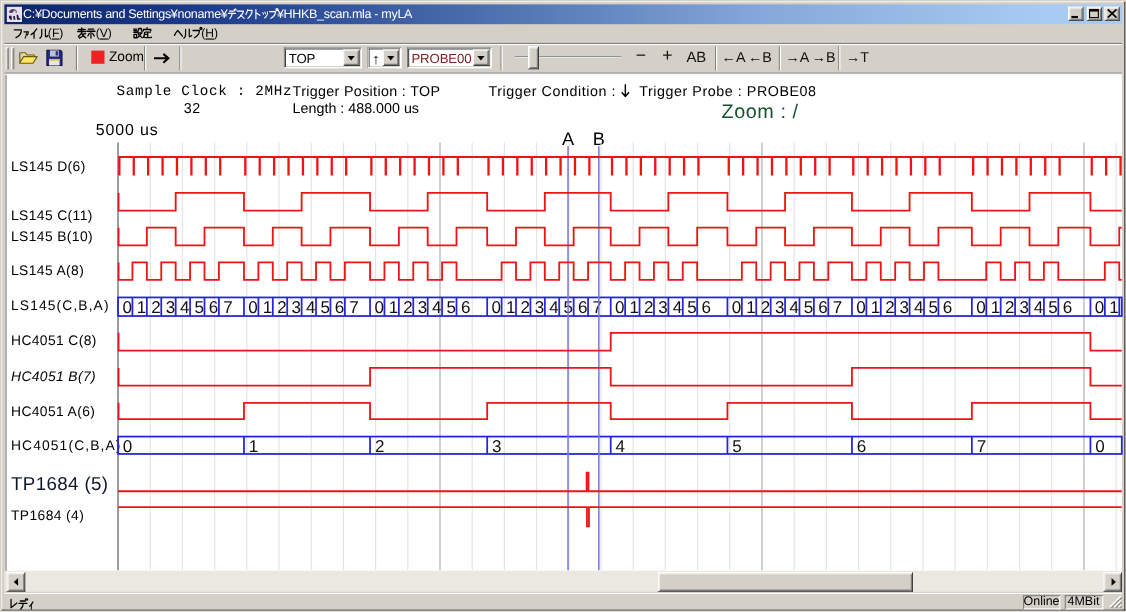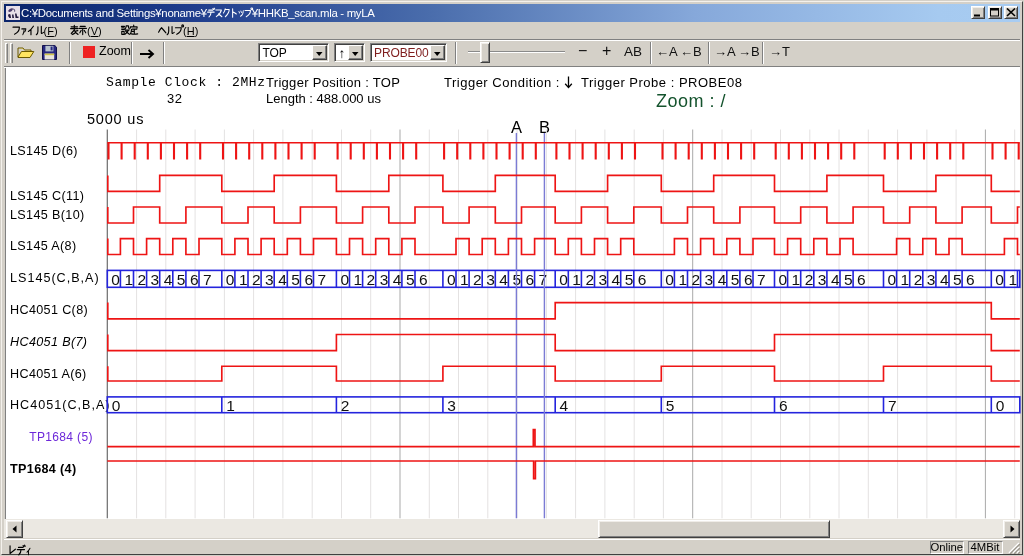--- a/index.html
+++ b/index.html
@@ -197,22 +197,22 @@
 <div style="position:absolute;left:537.4px;top:118px;width:14px;height:16px;font-size:16.5px;color:#000;text-align:center;">B</div>
 <div style="position:absolute;left:10px;top:144.0px;width:102px;height:15px;font-size:12.6px;color:#000;letter-spacing:0.35px;white-space:pre;">LS145 D(6)</div>
 <div style="position:absolute;left:10px;top:175.8px;width:102px;height:15px;font-size:12.6px;color:#000;letter-spacing:0.35px;white-space:pre;margin-top:13px;">LS145 C(11)</div>
 <div style="position:absolute;left:10px;top:207.5px;width:102px;height:15px;font-size:12.6px;color:#000;letter-spacing:0.35px;white-space:pre;">LS145 B(10)</div>
 <div style="position:absolute;left:10px;top:239.0px;width:102px;height:15px;font-size:12.6px;color:#000;letter-spacing:0.35px;white-space:pre;">LS145 A(8)</div>
 <div style="position:absolute;left:10px;top:271.3px;width:102px;height:15px;font-size:12.6px;color:#000;letter-spacing:1.0px;white-space:pre;">LS145(C,B,A)</div>
 <div style="position:absolute;left:10px;top:303.2px;width:102px;height:15px;font-size:12.6px;color:#000;letter-spacing:0.35px;white-space:pre;">HC4051 C(8)</div>
 <div style="position:absolute;left:10px;top:335.0px;width:102px;height:15px;font-size:12.6px;color:#000;letter-spacing:0.35px;white-space:pre;font-style:italic;">HC4051 B(7)</div>
 <div style="position:absolute;left:10px;top:366.5px;width:102px;height:15px;font-size:12.6px;color:#000;letter-spacing:0.35px;white-space:pre;">HC4051 A(6)</div>
 <div style="position:absolute;left:10px;top:397.5px;width:102px;height:15px;font-size:12.6px;color:#000;letter-spacing:1.0px;white-space:pre;">HC4051(C,B,A)</div>
-<div style="position:absolute;left:10px;top:430.0px;width:102px;height:15px;font-size:12px;color:#6d28d9;letter-spacing:0.35px;white-space:pre;text-align:center;">TP1684 (5)</div>
-<div style="position:absolute;left:10px;top:462.0px;width:102px;height:15px;font-size:12.6px;color:#000;letter-spacing:0.35px;white-space:pre;font-weight:bold;">TP1684 (4)</div>
+<div style="position:absolute;left:10px;top:430.0px;width:102px;height:15px;font-size:17px;color:#0f172a;letter-spacing:0.35px;white-space:pre;">TP1684 (5)</div>
+<div style="position:absolute;left:10px;top:462.0px;width:102px;height:15px;font-size:12.6px;color:#000;letter-spacing:0.35px;white-space:pre;">TP1684 (4)</div>
 <svg width="1024" height="556" viewBox="0 0 1024 556" style="position:absolute;left:0;top:0;">
     <g stroke="#e4e2e2" stroke-width="1">
       <line x1="136.6" y1="129.5" x2="136.6" y2="518.3"></line>
       <line x1="165.8" y1="129.5" x2="165.8" y2="518.3"></line>
       <line x1="195.1" y1="129.5" x2="195.1" y2="518.3"></line>
       <line x1="224.4" y1="129.5" x2="224.4" y2="518.3"></line>
       <line x1="253.6" y1="129.5" x2="253.6" y2="518.3"></line>
       <line x1="282.9" y1="129.5" x2="282.9" y2="518.3"></line>
       <line x1="312.2" y1="129.5" x2="312.2" y2="518.3"></line>
       <line x1="341.5" y1="129.5" x2="341.5" y2="518.3"></line>

